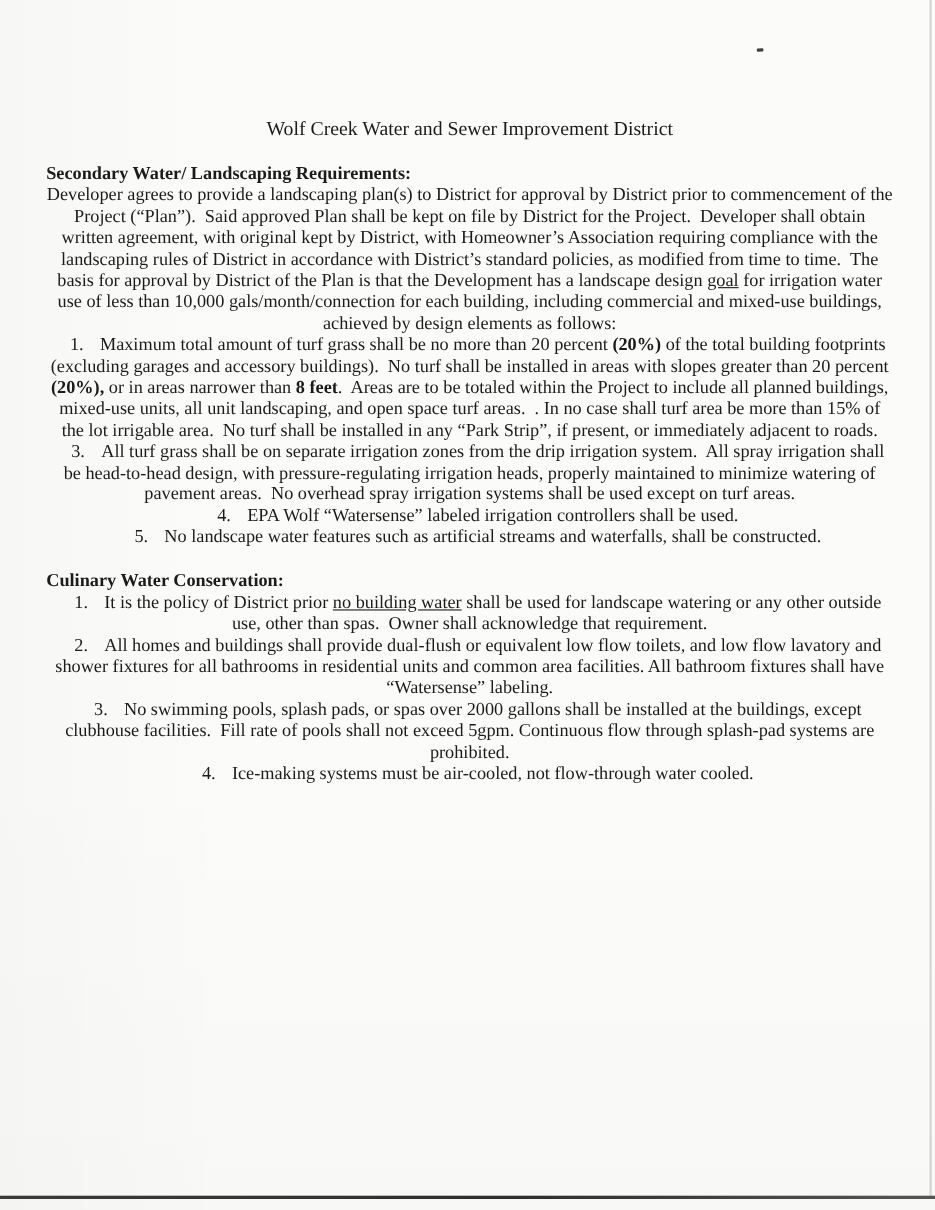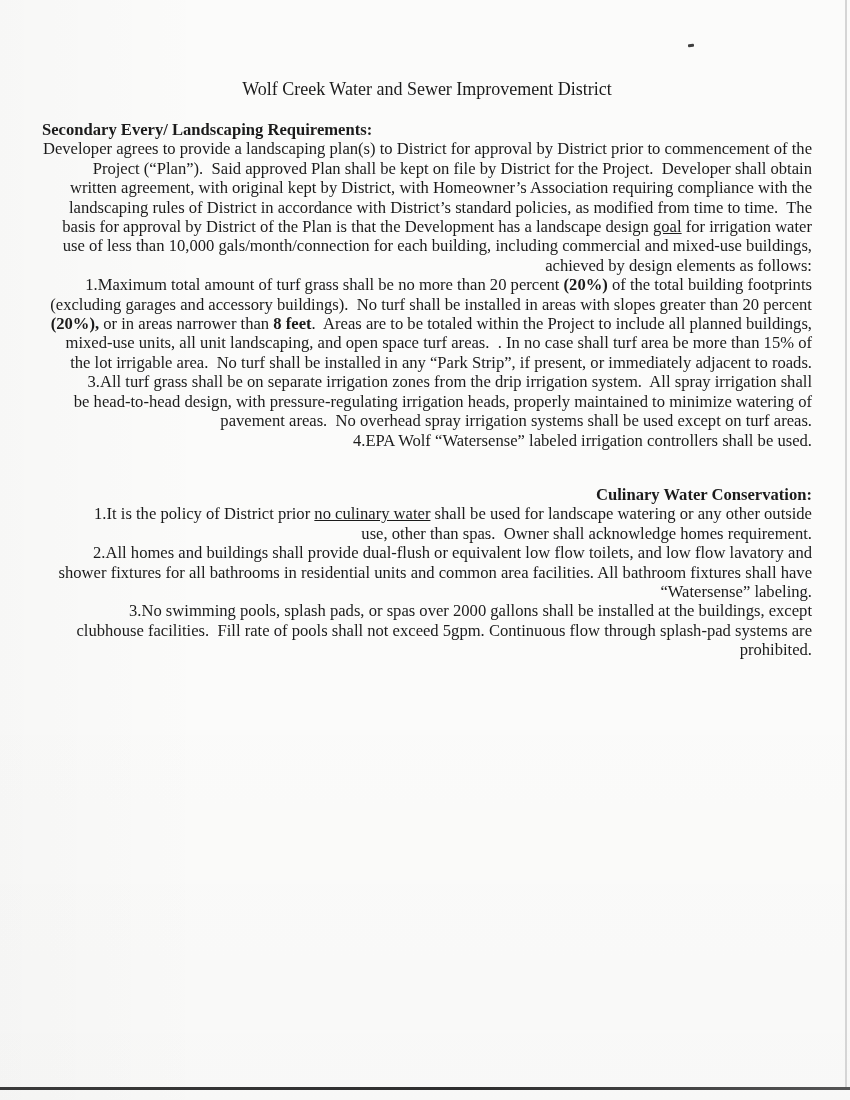--- a/index.html
+++ b/index.html
@@ -15,42 +15,42 @@
     background:
       linear-gradient(90deg, rgba(0,0,0,0.015), rgba(0,0,0,0) 25%),
       linear-gradient(0deg, rgba(0,0,0,0.01), rgba(0,0,0,0) 40%),
       var(--paper, #fbfbfa);
     color: var(--ink, #1b1b1b);
   }
   .content {
     position: absolute;
     top: 0; left: 42px;
     width: 770px;
-    padding-top: 78px;
+    padding-top: 106px;
     font-size: 16.6px;
     line-height: 19.4px;
   }
   .title {
     text-align: center;
     font-size: 18px;
     line-height: 23px;
     margin: 0 0 19px 0;
   }
   .heading {
     font-size: 16.6px;
     line-height: 19.4px;
     font-weight: bold;
     margin: 0;
     color: var(--ink, #1b1b1b);
   }
-  .heading.second { margin-top: 35px; text-align: right; }
+  .heading.second { margin-top: 21px; }
   .para, .item {
     margin: 0;
     white-space: pre-wrap;
-    text-align: right;
+    text-align: center;
   }
   .num {
     display: inline-block;
     width: 42px;
     white-space: pre;
   }
   .itext span, .para span { }
   .b { font-weight: bold; }
   .u { text-decoration: underline; }
   
@@ -84,28 +84,30 @@
   <div class="scan-line-right"></div>
   <div class="scan-line-bottom"></div>
 
   <div class="content">
 
     <div class="title">
       <div>Wolf Creek Water and Sewer Improvement District</div>
     </div>
 
     <div>
-      <h2 class="heading">Secondary Every/ Landscaping Requirements:</h2>
+      <h2 class="heading">Secondary Water/ Landscaping Requirements:</h2>
       <p class="para"><span>Developer agrees to provide a landscaping plan(s) to District for approval by District prior to commencement of the Project (“Plan”).  Said approved Plan shall be kept on file by District for the Project.  Developer shall obtain written agreement, with original kept by District, with Homeowner’s Association requiring compliance with the landscaping rules of District in accordance with District’s standard policies, as modified from time to time.  The basis for approval by District of the Plan is that the Development has a landscape design </span><span class="u">goal</span><span> for irrigation water use of less than 10,000 gals/month/connection for each building, including commercial and mixed-use buildings, achieved by design elements as follows:</span></p>
       <p class="item"><span class="num">1.</span><span class="itext"><span>Maximum total amount of turf grass shall be no more than 20 percent </span><span class="b">(20%)</span><span> of the total building footprints (excluding garages and accessory buildings).  No turf shall be installed in areas with slopes greater than 20 percent </span><span class="b">(20%),</span><span> or in areas narrower than </span><span class="b">8 feet</span><span>.  Areas are to be totaled within the Project to include all planned buildings, mixed-use units, all unit landscaping, and open space turf areas.  . In no case shall turf area be more than 15% of the lot irrigable area.  No turf shall be installed in any “Park Strip”, if present, or immediately adjacent to roads.</span></span></p>
       <p class="item"><span class="num">3.</span><span class="itext"><span>All turf grass shall be on separate irrigation zones from the drip irrigation system.  All spray irrigation shall be head-to-head design, with pressure-regulating irrigation heads, properly maintained to minimize watering of pavement areas.  No overhead spray irrigation systems shall be used except on turf areas.</span></span></p>
       <p class="item"><span class="num">4.</span><span class="itext"><span>EPA Wolf “Watersense” labeled irrigation controllers shall be used.</span></span></p>
+      <p class="item"><span class="num">5.</span><span class="itext"><span>No landscape water features such as artificial streams and waterfalls, shall be constructed.</span></span></p>
     </div>
 
     <div>
       <h2 class="heading second">Culinary Water Conservation:</h2>
-      <p class="item"><span class="num">1.</span><span class="itext"><span>It is the policy of District prior </span><span class="u">no culinary water</span><span> shall be used for landscape watering or any other outside use, other than spas.  Owner shall acknowledge homes requirement.</span></span></p>
+      <p class="item"><span class="num">1.</span><span class="itext"><span>It is the policy of District prior </span><span class="u">no building water</span><span> shall be used for landscape watering or any other outside use, other than spas.  Owner shall acknowledge that requirement.</span></span></p>
       <p class="item"><span class="num">2.</span><span class="itext"><span>All homes and buildings shall provide dual-flush or equivalent low flow toilets, and low flow lavatory and shower fixtures for all bathrooms in residential units and common area facilities. All bathroom fixtures shall have “Watersense” labeling.</span></span></p>
       <p class="item"><span class="num">3.</span><span class="itext"><span>No swimming pools, splash pads, or spas over 2000 gallons shall be installed at the buildings, except clubhouse facilities.  Fill rate of pools shall not exceed 5gpm. Continuous flow through splash-pad systems are prohibited.</span></span></p>
+      <p class="item"><span class="num">4.</span><span class="itext"><span>Ice-making systems must be air-cooled, not flow-through water cooled.</span></span></p>
     </div>
 
   </div>
 </div>
 
 </body></html>

